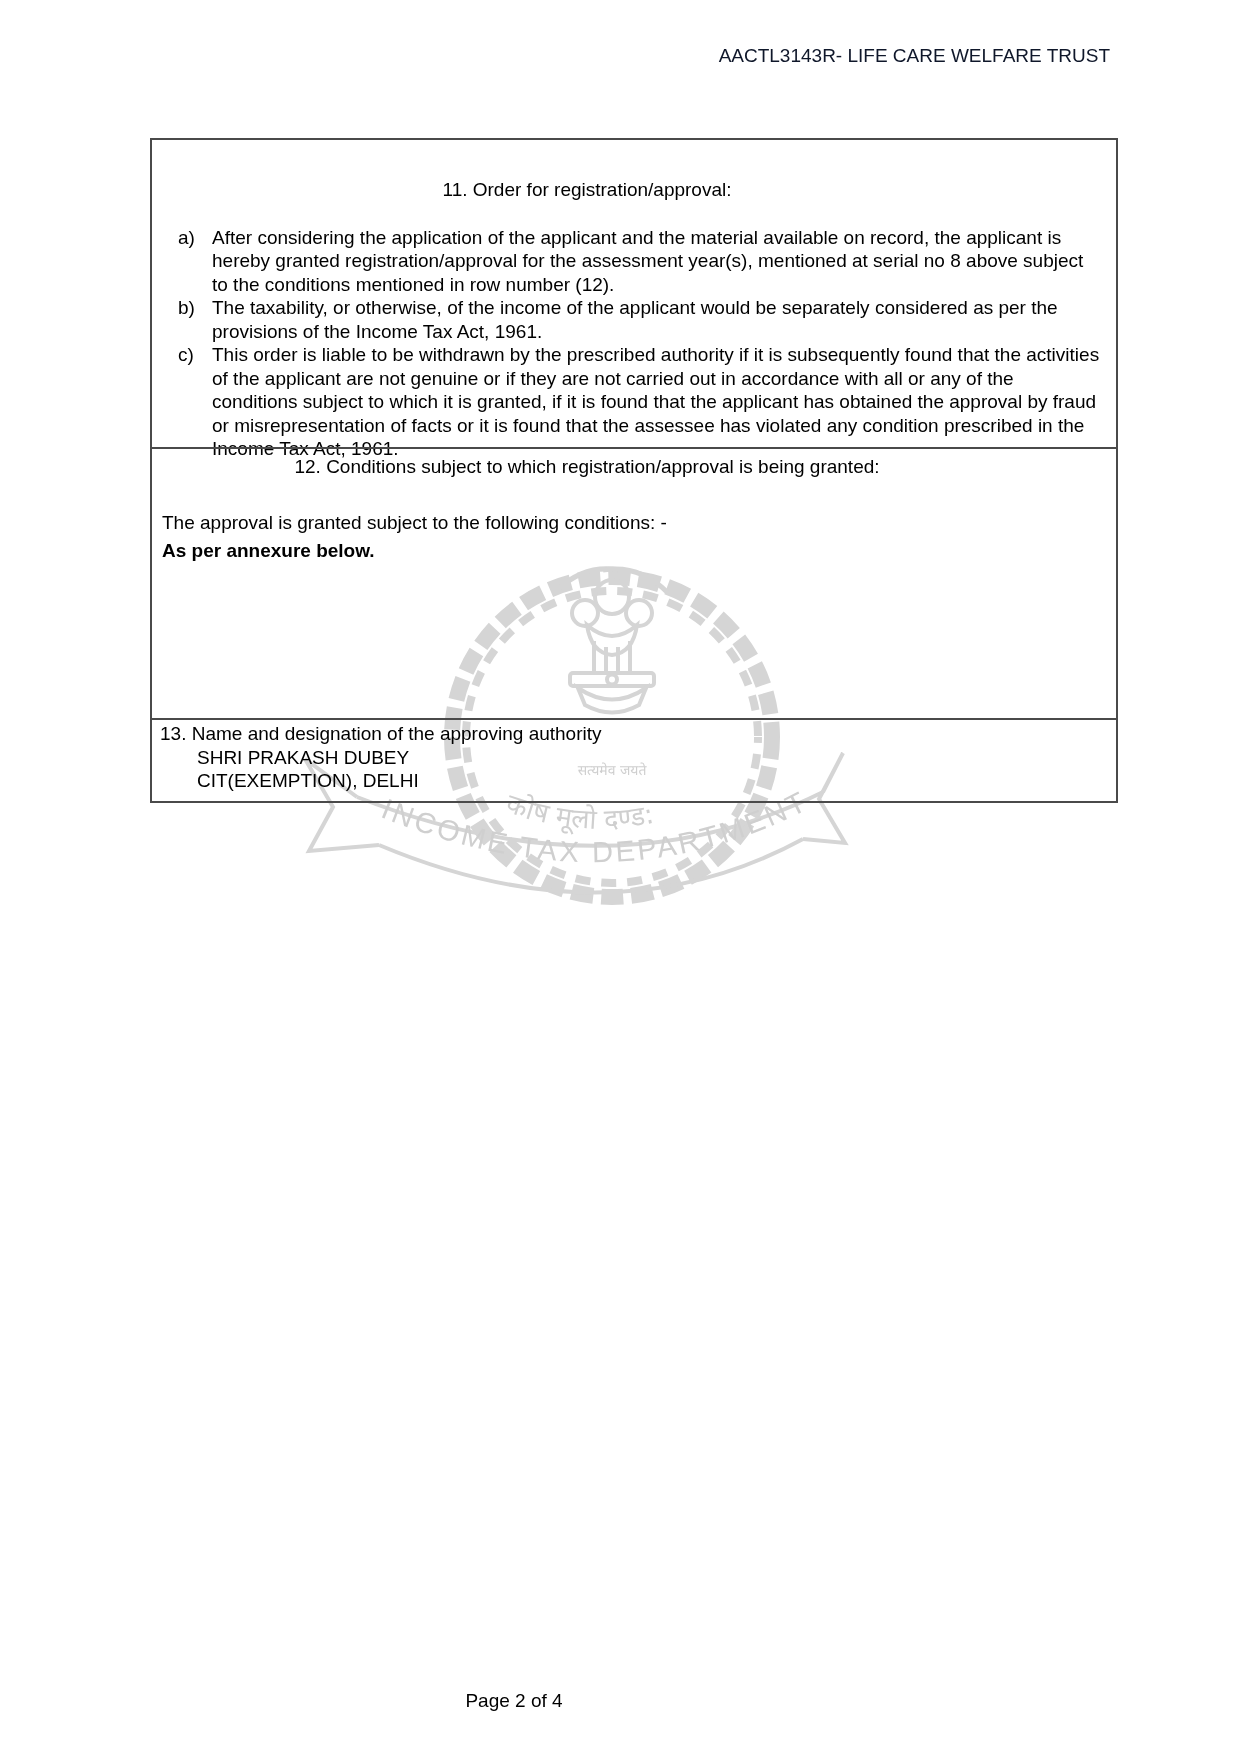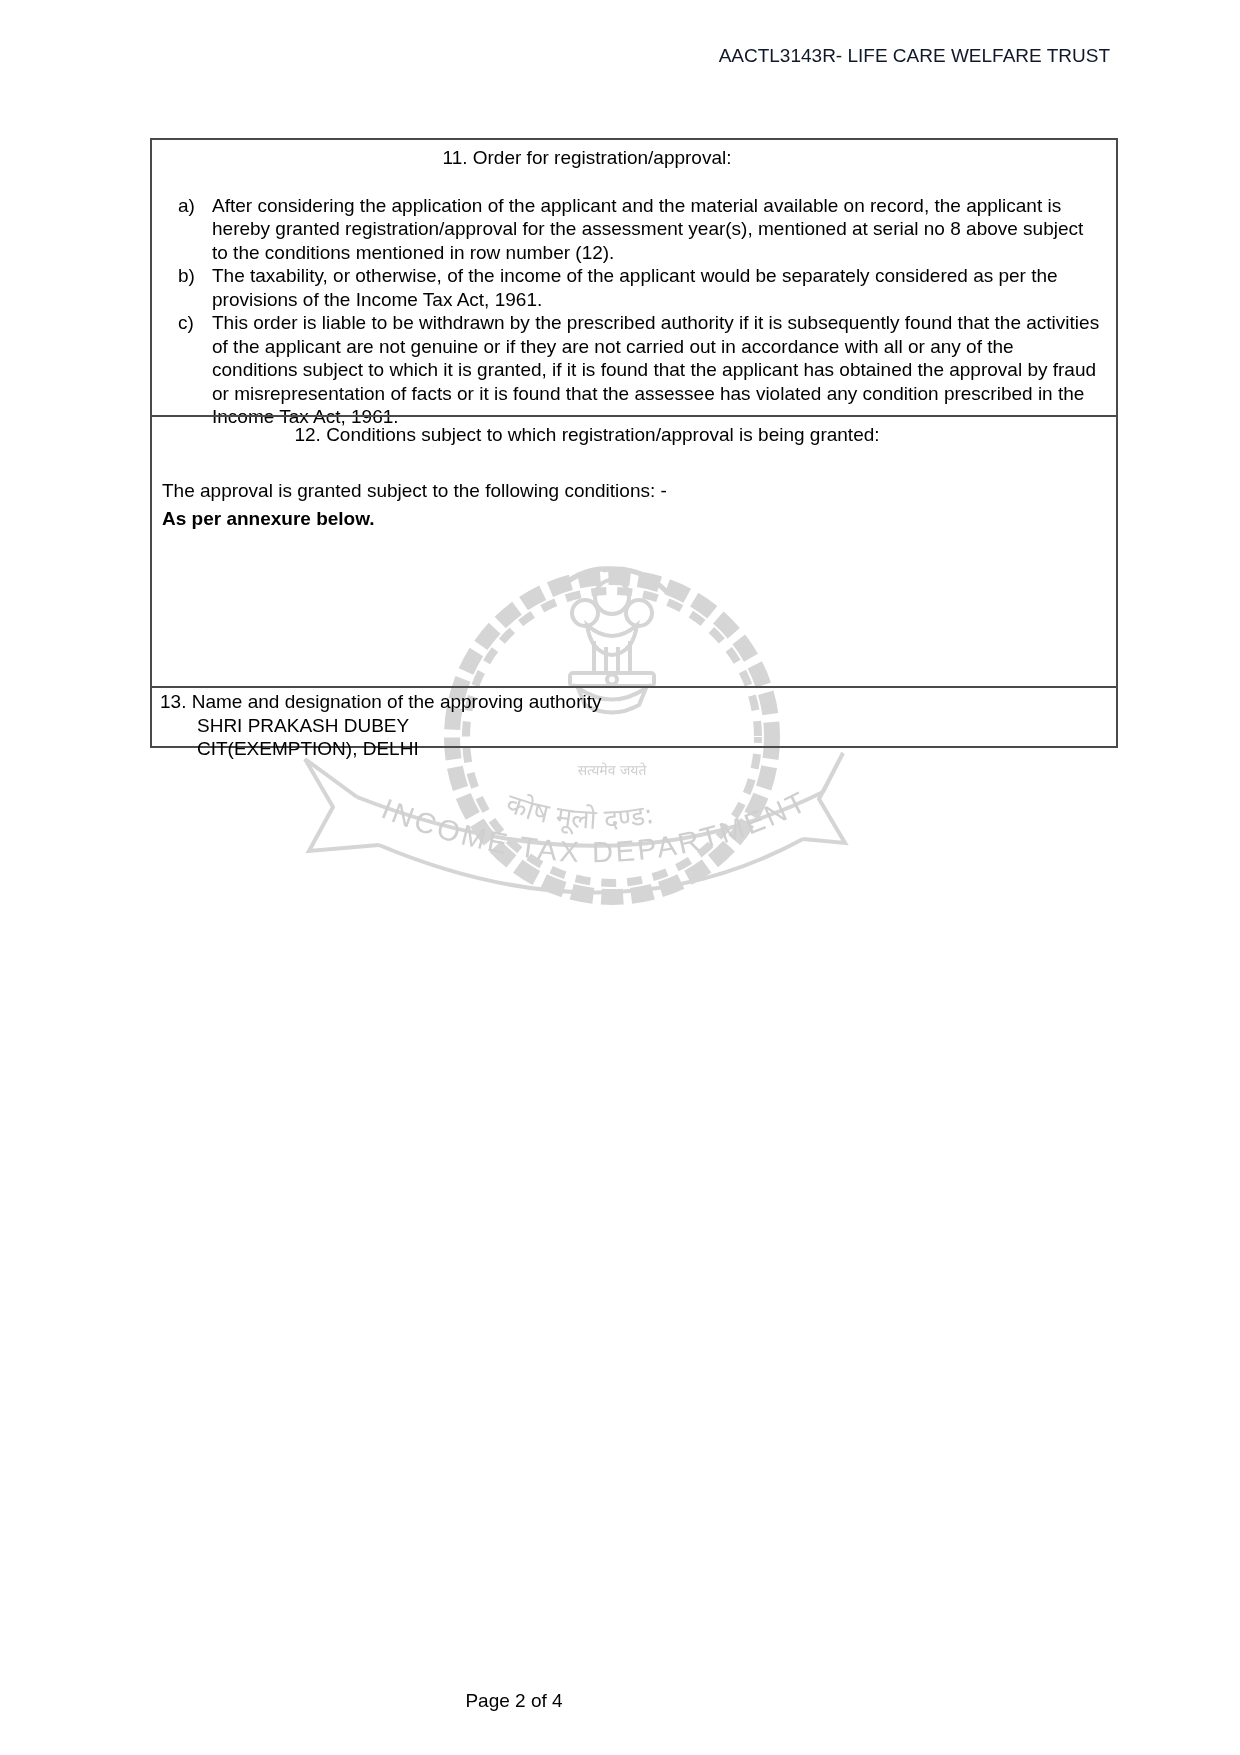--- a/index.html
+++ b/index.html
@@ -29,23 +29,23 @@
   
   .doc-table {
     position:absolute; left:150px; top:138px;
     width:968px;
     border:2px solid #4a4a4a;
     z-index:1;
     background:transparent;
     font-size:19px; line-height:23.5px;
   }
   .row { position:relative; }
-  .row-11 { height:275px; padding:6px 10px 3px 10px; }
+  .row-11 { height:275px; padding:6px 10px 3px 10px;margin-top:32px; }
   .row-12 { height:271px; padding:6px 10px 10px 10px; border-top:2px solid #4a4a4a; }
-  .row-13 { height:60px;  padding:2px 10px 0 8px;  border-top:2px solid #4a4a4a; }
+  .row-13 { height:83px;  padding:2px 10px 0 8px;  border-top:2px solid #4a4a4a; }
   .center-title {
     width:850px; text-align:center;
     margin-bottom:24px;
   }
   .olist { padding-left:16px; padding-right:4px; }
   .oitem { display:flex; margin:0; }
   .oitem .marker { flex:none; width:34px; }
   .oitem .txt { flex:1; }
   .intro-line { margin-top:32px; }
   .annexure { margin-top:5px; font-weight:bold; }

